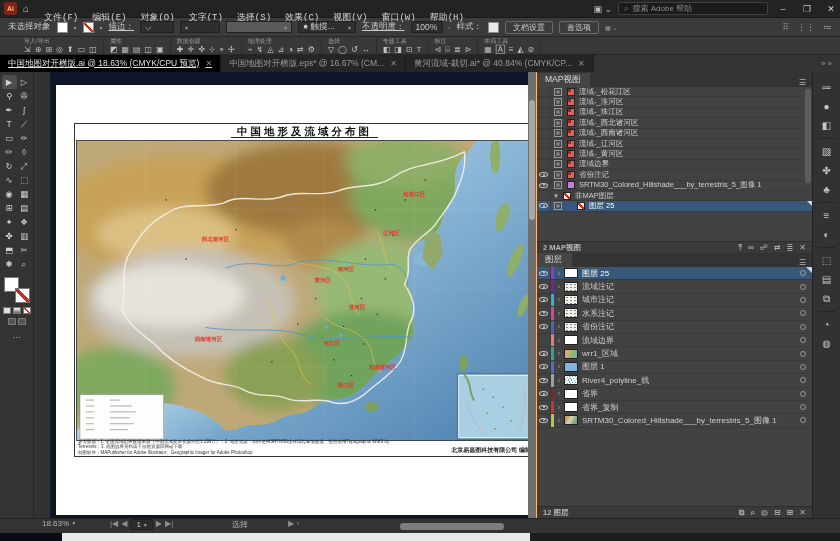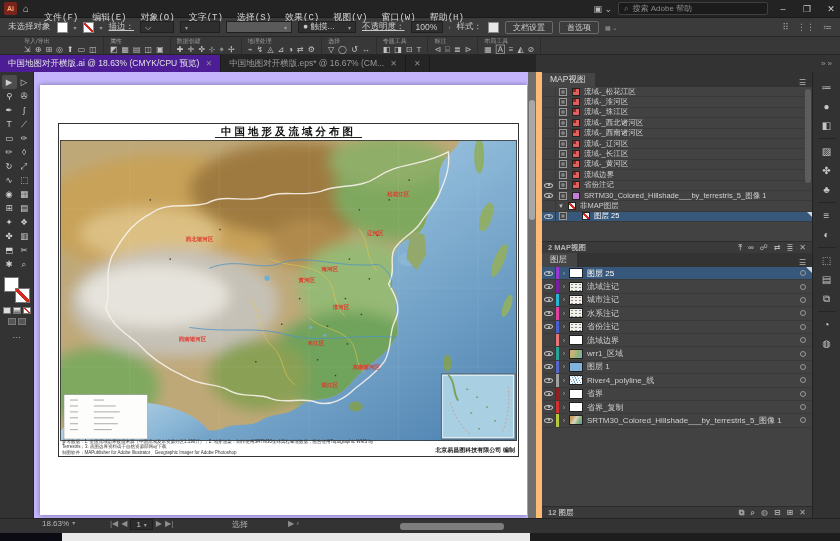--- a/index.html
+++ b/index.html
@@ -41,21 +41,21 @@
     display:flex; align-items:flex-start; padding-left:18px; }
   .pt-group { padding:1px 6px 0 6px; border-right:1px solid #2d2d2d; }
   .pt-label { font-size:6px; color:#9a9a9a; line-height:6px; white-space:nowrap; }
   .pt-icons { display:flex; gap:4px; margin-top:1px; }
   .pt-ic { font-size:8px; line-height:9px; color:#c2c2c2; }
 
   
   .tabbar { height:17px; background:#252525; display:flex; align-items:stretch; }
   .doc-tab { display:flex; align-items:center; gap:6px; padding:0 8px; font-size:8.5px;
     color:#9a9a9a; border-right:1px solid #1a1a1a; white-space:nowrap; }
-  .doc-tab.active { background:#4c1d95; color:#e2e2e2; }
+  .doc-tab.active { background:#000000; color:#e2e2e2;text-decoration:underline; }
   .tab-x { font-size:8px; color:#8a8a8a; }
   .tab-fill { flex:1; }
   .tab-dock { width:304px; background:#333; display:flex; align-items:center;
     justify-content:flex-end; color:#9a9a9a; font-size:8px; padding-right:8px; }
 
   
   .main { display:flex; height:446px; }
 
   
   .tools { width:34px; background:#333; border-right:1px solid #242424;
@@ -73,21 +73,21 @@
     background:linear-gradient(45deg,transparent 40%,#cf2b20 40%,#cf2b20 60%,transparent 60%); }
   .mini-row { display:flex; gap:2px; margin-top:4px; }
   .mini { width:8px; height:7px; border:1px solid #777; }
   .mini.m1 { background:#ddd; } .mini.m2 { background:linear-gradient(#fff,#666); }
   .mini.m3 { background:#fff; position:relative; }
   .mini.m3::after { content:""; position:absolute; inset:0;
     background:linear-gradient(45deg,transparent 40%,#cf2b20 40%,#cf2b20 60%,transparent 60%); }
   .tools .more { margin-top:8px; color:#bbb; font-size:8px; }
 
   
-  .canvas { flex:1; position:relative; background:#c4b5fd; overflow:hidden; }
+  .canvas { flex:1; position:relative; background:#0f172a; overflow:hidden;margin-left:16px; }
   .artboard { position:absolute; left:6px; top:13px; width:487px; height:430px;
     background:#ffffff; box-shadow:0 0 5px rgba(0,0,0,.4); }
   .map-frame { position:absolute; left:18px; top:38px; width:461px; height:334px;
     border:1px solid #333; }
   .map-title { height:15px; text-align:center; font-size:10.5px; font-weight:bold;
     color:#111; letter-spacing:3px; line-height:15px; }
   .map-title span { border-bottom:1px solid #222; padding:0 6px; }
   .map-body { position:absolute; left:1px; right:1px; top:16px; height:301px; }
   .map-body svg { width:100%; height:100%; display:block; }
   .map-labels { position:absolute; inset:0; pointer-events:none; }
@@ -95,21 +95,21 @@
     font-size:5.5px; white-space:nowrap; font-weight:bold; }
   .map-notes { position:absolute; left:3px; right:3px; bottom:1px; height:15px;
     display:flex; justify-content:space-between; align-items:flex-end; }
   .notes-left { font-size:4.5px; line-height:5.5px; color:#333; max-width:330px; }
   .credit { font-size:6px; font-weight:bold; color:#222; white-space:nowrap; }
   .canvas-vscroll { position:absolute; right:0; top:0; bottom:0; width:8px; background:#6f6f6f; }
   .canvas-vscroll .thumb { position:absolute; left:1px; right:1px; top:28px; height:120px;
     background:#a8a8a8; border-radius:3px; }
 
   
-  .dock { width:276px; background:#3b3b3b; border-left:6px solid #fdba74; display:flex;
+  .dock { width:276px; background:#3b3b3b; border-left:1px solid #fdba74; display:flex;
     flex-direction:column; }
   .panel-header { height:14px; background:#333; display:flex; align-items:flex-end; }
   .panel-tab { background:#454545; color:#dcdcdc; font-size:8.5px; padding:1px 10px 1px 8px; }
   .panel-menu { margin-left:auto; color:#b5b5b5; font-size:8px; padding:0 6px; }
   .panel-list { background:#424242; position:relative; overflow:hidden; flex:1; }
   .p-row { height:10.4px; display:flex; align-items:center; border-bottom:1px solid #3a3a3a;
     font-size:7.5px; color:#cfcfcf; position:relative; }
   .p-row.sel { background:#37587a; color:#fff; }
   .p-row.sel::after { content:""; position:absolute; right:0; top:0;
     border-left:5px solid transparent; border-top:5px solid #cfd8e2; }
@@ -334,20 +334,21 @@
   <div class="tabbar" id="tabbar">
       <div class="doc-tab active">
         <span>中国地图对开横版.ai @ 18.63% (CMYK/CPU 预览)</span>
         <span class="tab-x">✕</span>
       </div>
       <div class="doc-tab">
         <span>中国地图对开横版.eps* @ 16.67% (CM...</span>
         <span class="tab-x">✕</span>
       </div>
       <div class="doc-tab">
+        <span>黄河流域-裁切.ai* @ 40.84% (CMYK/CP...</span>
         <span class="tab-x">✕</span>
       </div>
       <div class="tab-fill"></div>
       <div class="tab-dock">» »</div>
     </div>
 
   <div class="main">
 
     <div class="tools">
       <div class="tool-grid" id="tools">
@@ -610,28 +611,20 @@
             </span>
             <span class="ric red"></span>
             <span class="p-name">流域-_辽河区</span>
           </div>
           <div class="p-row">
             <span class="col-eye"></span>
             <span class="col-frame">
               <span class="frame-ic"></span>
             </span>
             <span class="ric red"></span>
-            <span class="p-name">流域-_长江区</span>
-          </div>
-          <div class="p-row">
-            <span class="col-eye"></span>
-            <span class="col-frame">
-              <span class="frame-ic"></span>
-            </span>
-            <span class="ric red"></span>
             <span class="p-name">流域-_黄河区</span>
           </div>
           <div class="p-row">
             <span class="col-eye"></span>
             <span class="col-frame">
               <span class="frame-ic"></span>
             </span>
             <span class="ric red"></span>
             <span class="p-name">流域边界</span>
           </div>

